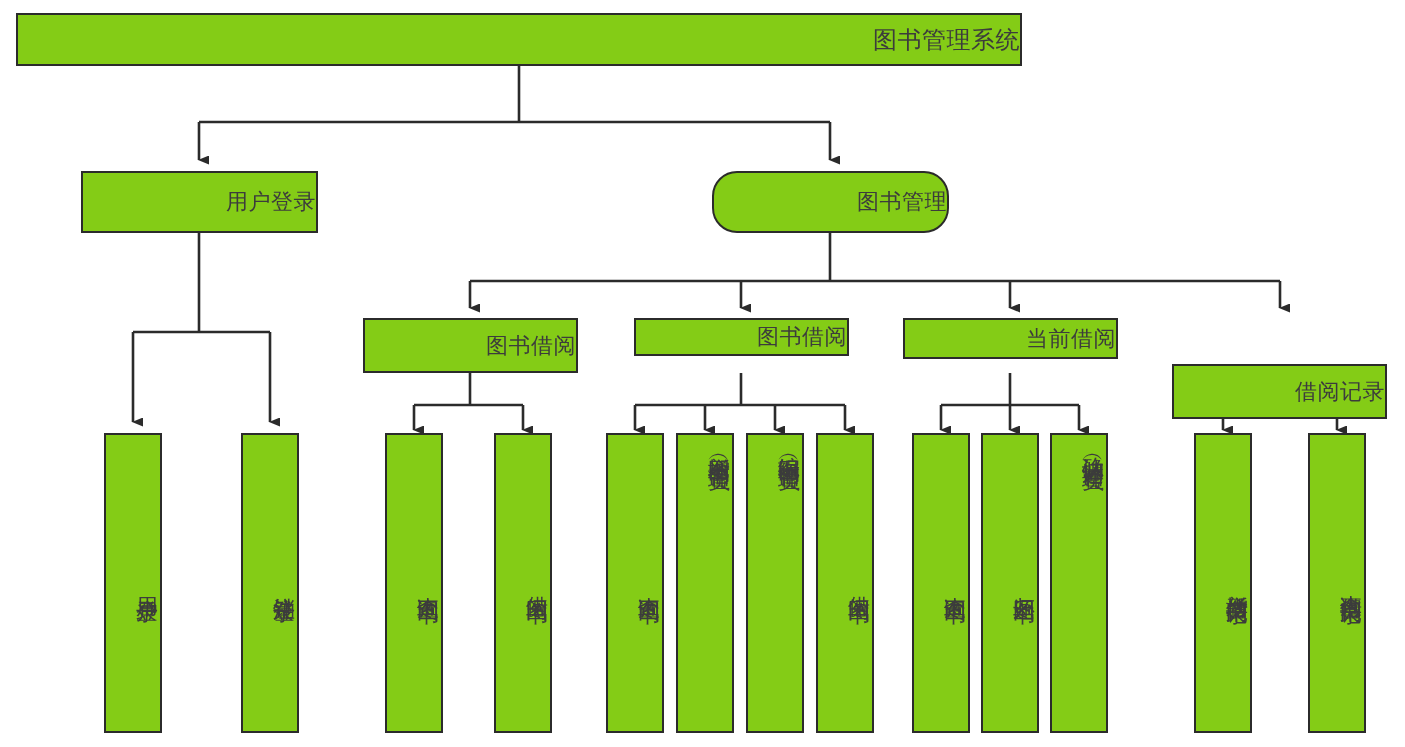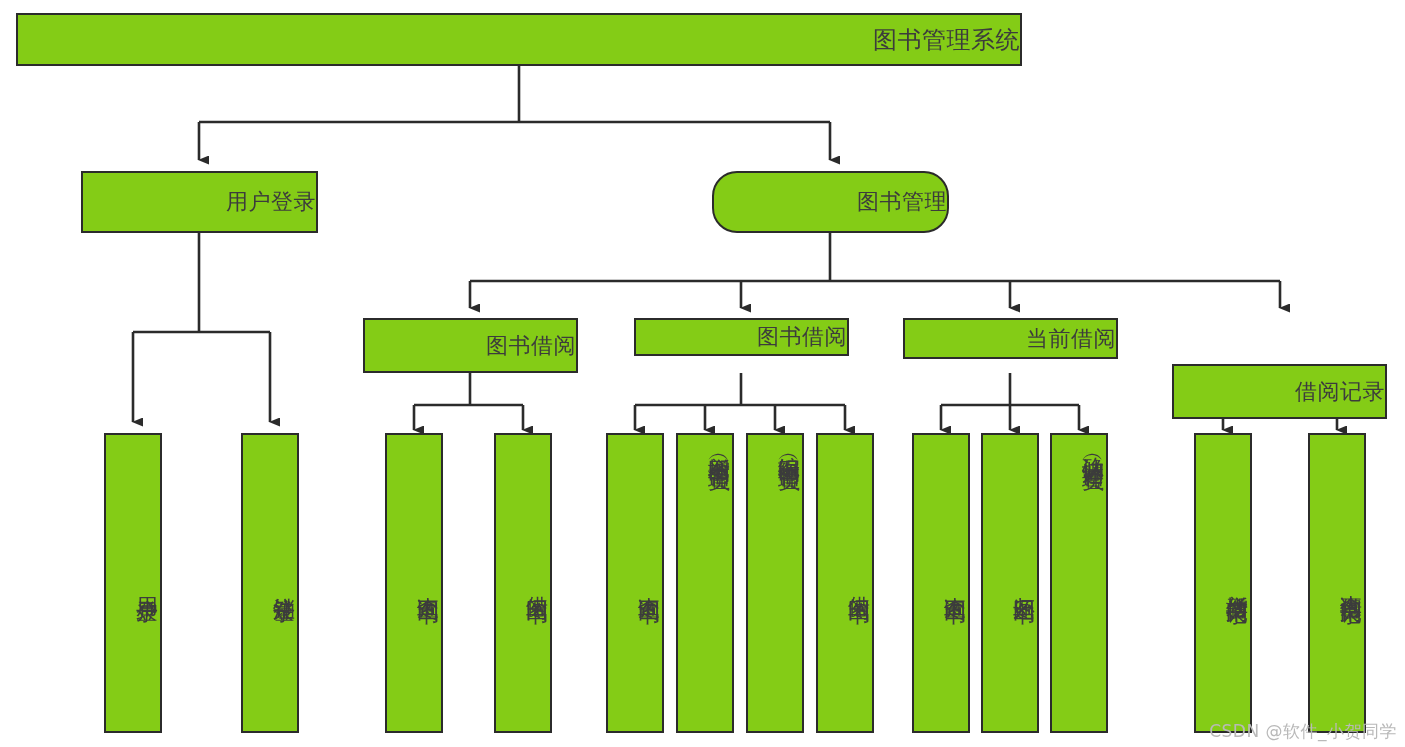--- a/index.html
+++ b/index.html
@@ -214,15 +214,14 @@
   </div>
 
   <div class="node leaf" style="left:1194px; top:433px; width:58px; height:300px;">
     <span class="vtext">新增借阅记录</span>
   </div>
 
   <div class="node leaf" style="left:1308px; top:433px; width:58px; height:300px;">
     <span class="vtext">查询借阅记录</span>
   </div>
 
-  <div id="watermark">CSDN @软件_小贺同学</div>
 
 </div>
 
 </body></html>

